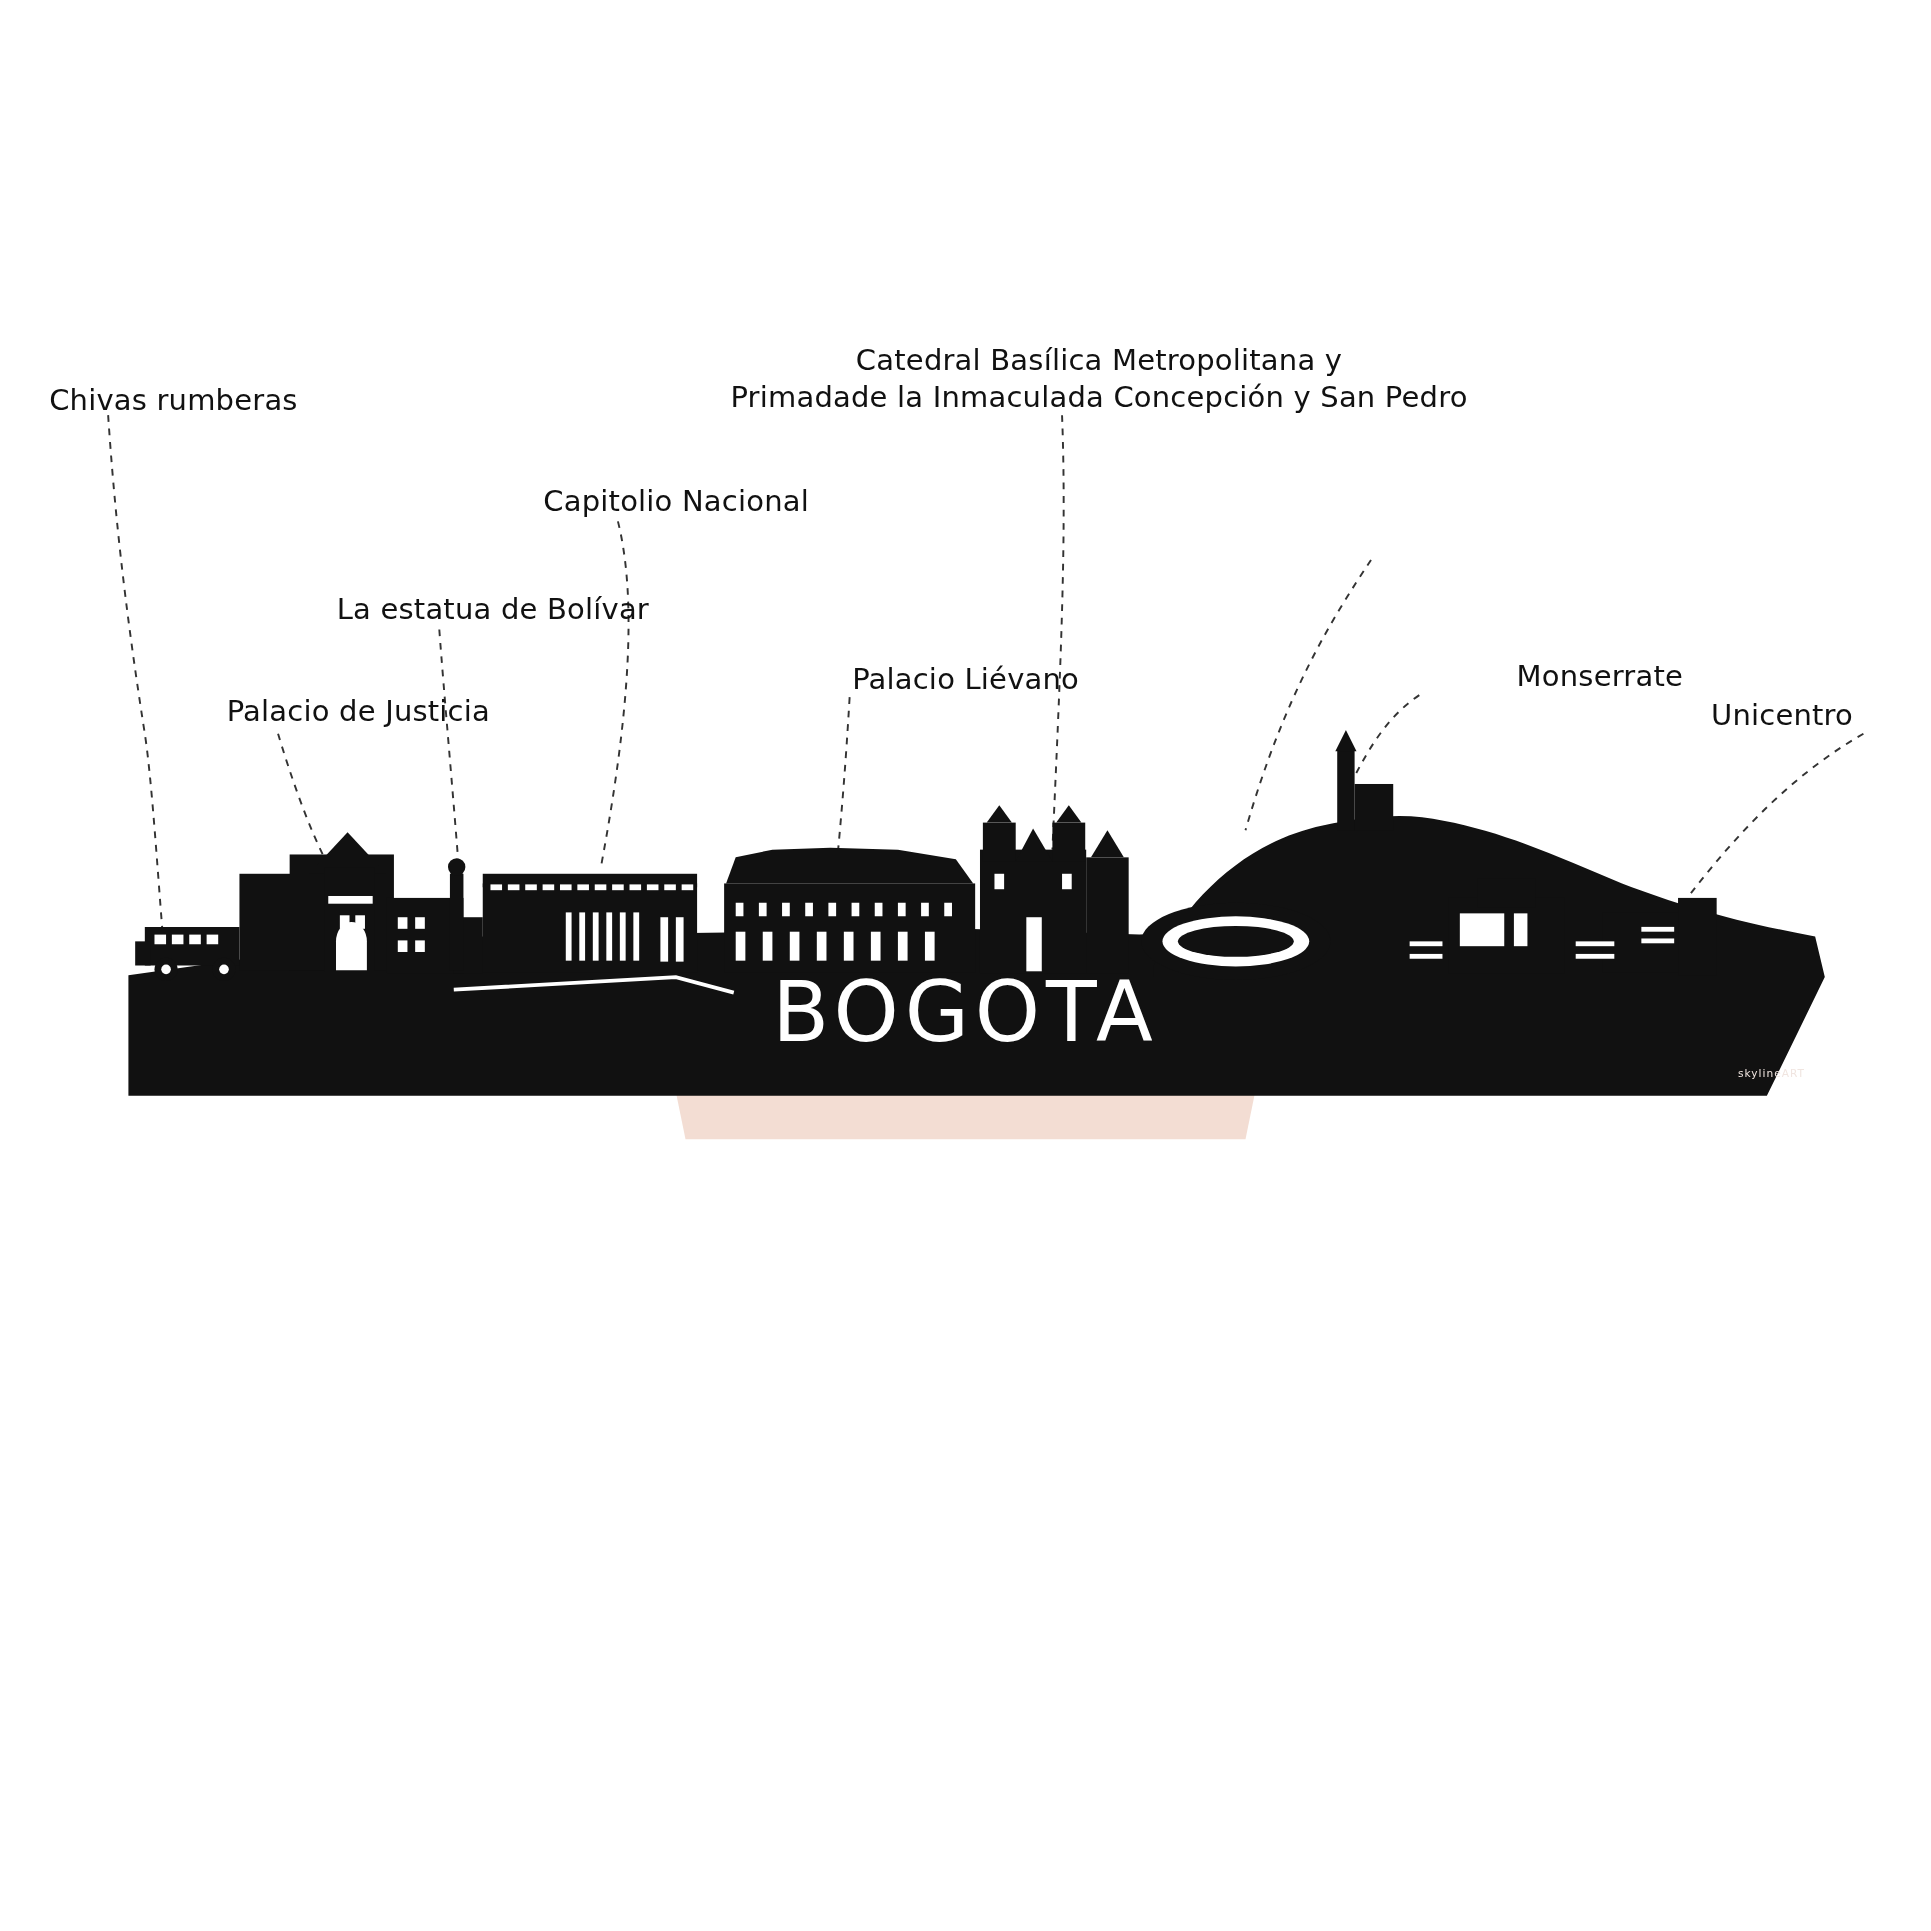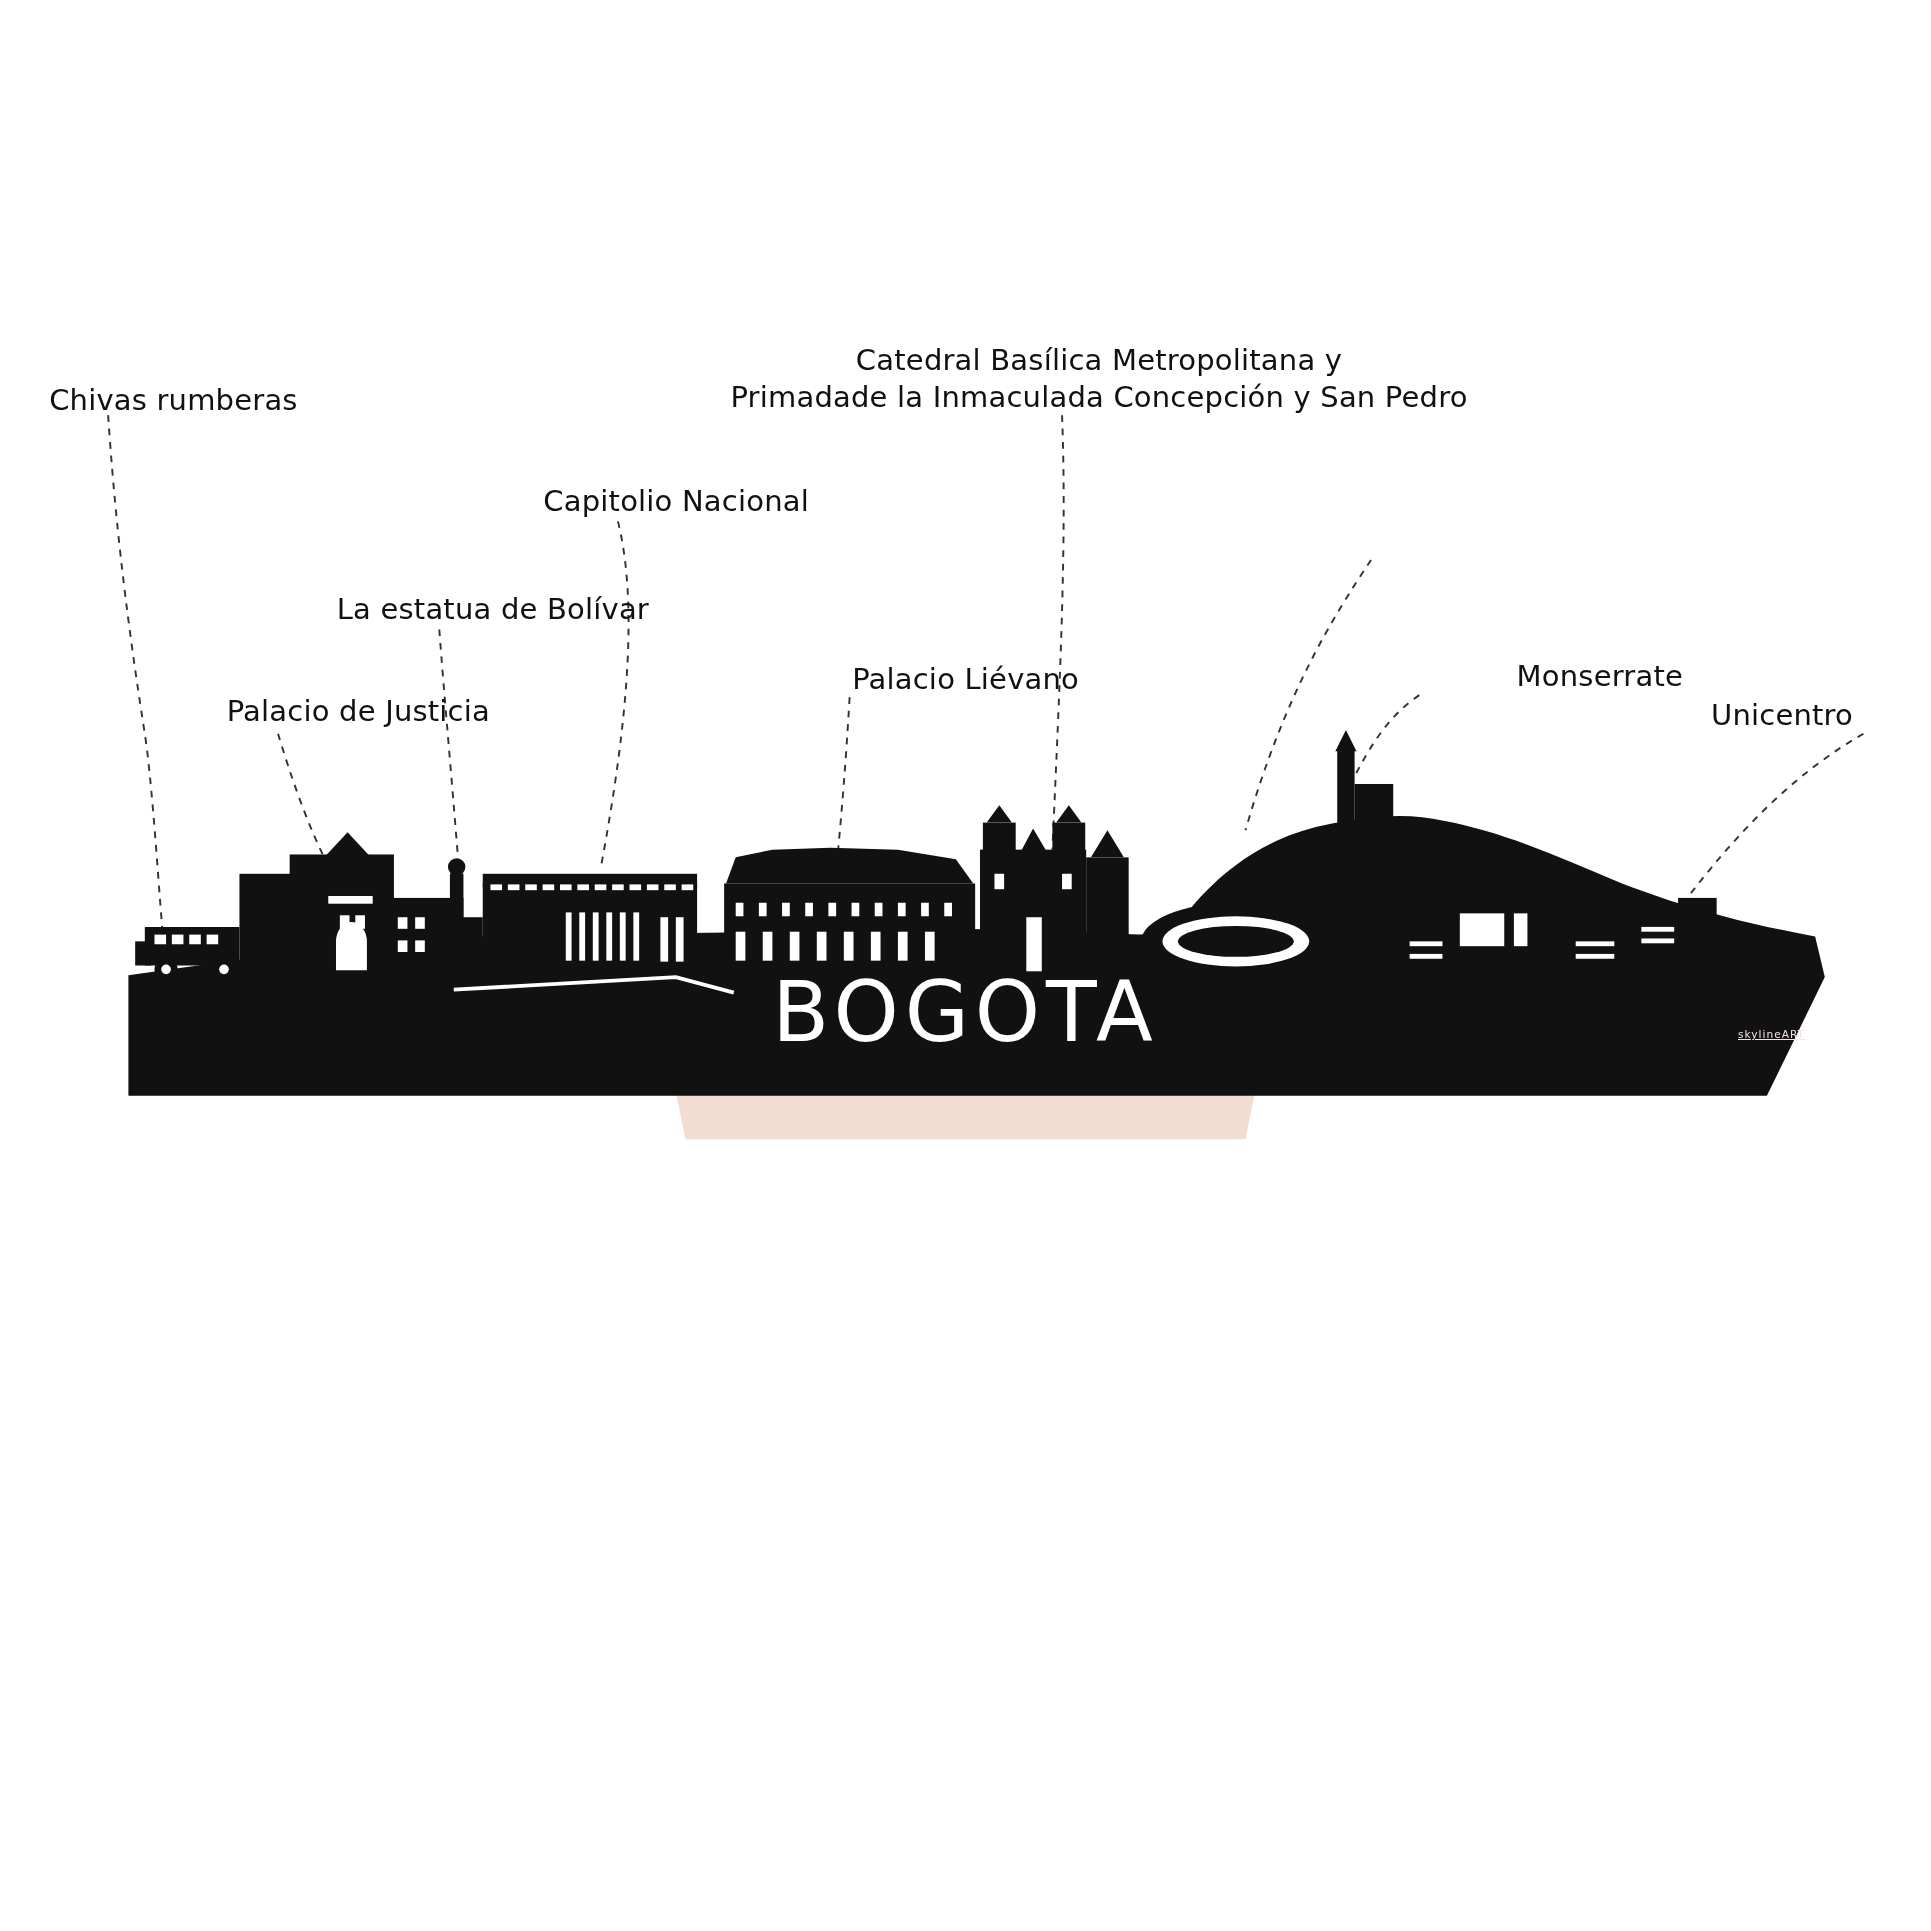--- a/index.html
+++ b/index.html
@@ -208,16 +208,16 @@
   <div class="callout center" style="left:684px; top:342px; width:830px;">Catedral Basílica Metropolitana y
 Primadade la Inmaculada Concepción y San Pedro</div>
 
   <div class="callout left" style="left:770px; top:661px; width:309px;">Palacio Liévano</div>
 
 
   <div class="callout left" style="left:1413px; top:658px; width:270px;">Monserrate</div>
 
   <div class="callout right" style="left:1641px; top:697px; width:282px;">Unicentro</div>
 
-  <div class="wordmark-label" style="left:1738px; top:1028px;text-decoration:underline;">skylineART</div>
+  <div class="wordmark-label" style="left:1738px; top:1067px;">skylineART</div>
 
 </div>
 
 
 </body></html>

